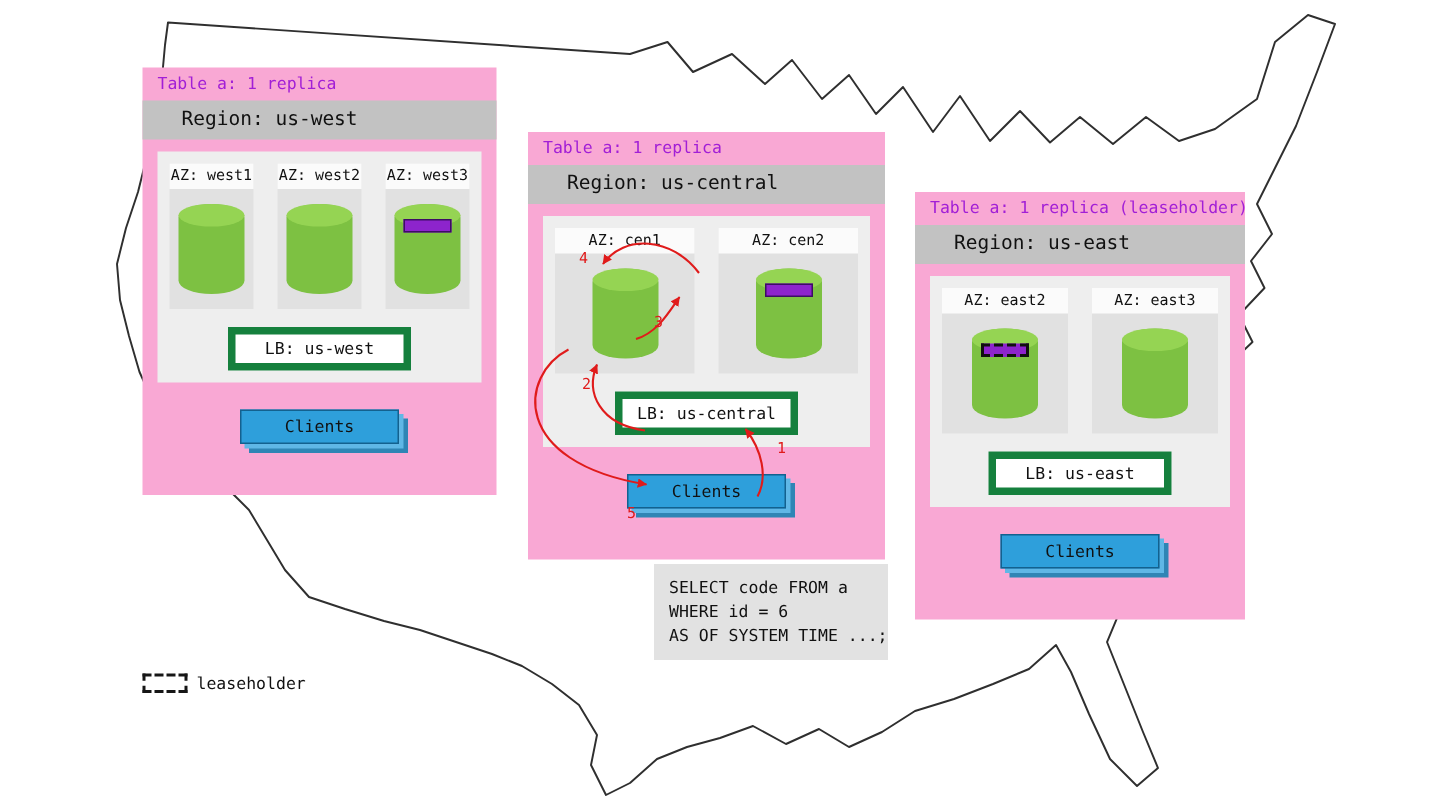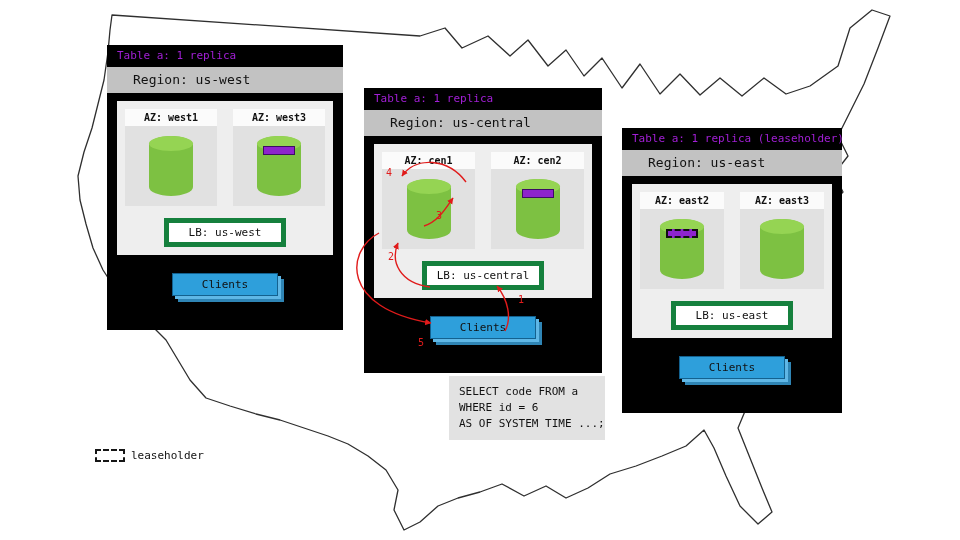--- a/index.html
+++ b/index.html
@@ -8,40 +8,39 @@
     background:#ffffff;
     font-family:"DejaVu Sans Mono","Liberation Mono",monospace;
     color:#111;
   }
   .layer{position:absolute;left:0;top:0;}
   #map-svg{z-index:0;}
   #arrow-svg{z-index:5;pointer-events:none;}
 
   
   .panel{
-    position:absolute;z-index:2;background:#000000;min-height:285px;
+    position:absolute;z-index:2;background:#f9a8d4;min-height:285px;
     box-sizing:border-box;
-    margin-left:12px;
   }
   .panel-west{left:95px;top:45px;width:236px;}
   .panel-central{left:352px;top:88px;width:238px;}
   .panel-east{left:610px;top:128px;width:220px;}
 
   .table-label{
     height:22px;line-height:22px;padding-left:10px;
     font-size:11px;color:#a21fd6;white-space:nowrap;
   }
   .region-bar{
     height:26px;line-height:26px;padding-left:26px;
     font-size:13px;background:#c2c2c2;
   }
   .inner{
     margin:8px 10px 0 10px;background:#eeeeee;padding:8px 8px 8px 8px;
   }
-  .az-row{display:flex;gap:16px;font-weight:bold;}
+  .az-row{display:flex;gap:16px;}
   .az{
     flex:1;background:#e1e1e1;padding-bottom:10px;min-width:0;
   }
   .az-label{
     background:#fbfbfb;font-size:10px;text-align:center;
     padding:3px 0;white-space:nowrap;
   }
   .cyl{
     position:relative;width:44px;height:60px;margin:10px auto 0 auto;
     background:#7dc142;border-radius:22px / 9px;
@@ -63,21 +62,21 @@
   }
   .clients{
     position:relative;width:72px;margin:18px auto 0 auto;
     text-align:center;font-size:11px;padding:4px 16px;
     background:#2e9fdb;border:1px solid #13618f;
     box-shadow:3px 3px 0 #5fb7e6,6px 6px 0 #2f85b5;
   }
 
   
   .sql-box{
-    position:absolute;left:449px;top:376px;width:156px;z-index:2;
+    position:absolute;left:436px;top:376px;width:156px;z-index:2;
     background:#e2e2e2;padding:8px 10px;font-size:11px;line-height:1.45;
     box-sizing:border-box;white-space:nowrap;
   }
 
   
   .legend{
     position:absolute;left:95px;top:449px;z-index:2;
     display:flex;align-items:center;gap:6px;font-size:11px;justify-content:space-between;
   }
   .legend-box{
@@ -119,20 +118,24 @@
 <div class="panel panel-west">
   <div class="table-label">Table a: 1 replica</div>
   <div class="region-bar">Region: us-west</div>
   <div class="inner">
     <div class="az-row">
       <div class="az">
         <div class="az-label">AZ: west1</div>
         <div class="cyl"></div>
       </div>
       <div class="az">
+        <div class="az-label">AZ: west2</div>
+        <div class="cyl"></div>
+      </div>
+      <div class="az">
         <div class="az-label">AZ: west3</div>
         <div class="cyl">
           <div class="replica"></div>
         </div>
       </div>
     </div>
     <div class="lb">LB: us-west</div>
   </div>
   <div class="clients">Clients</div>
 </div>

